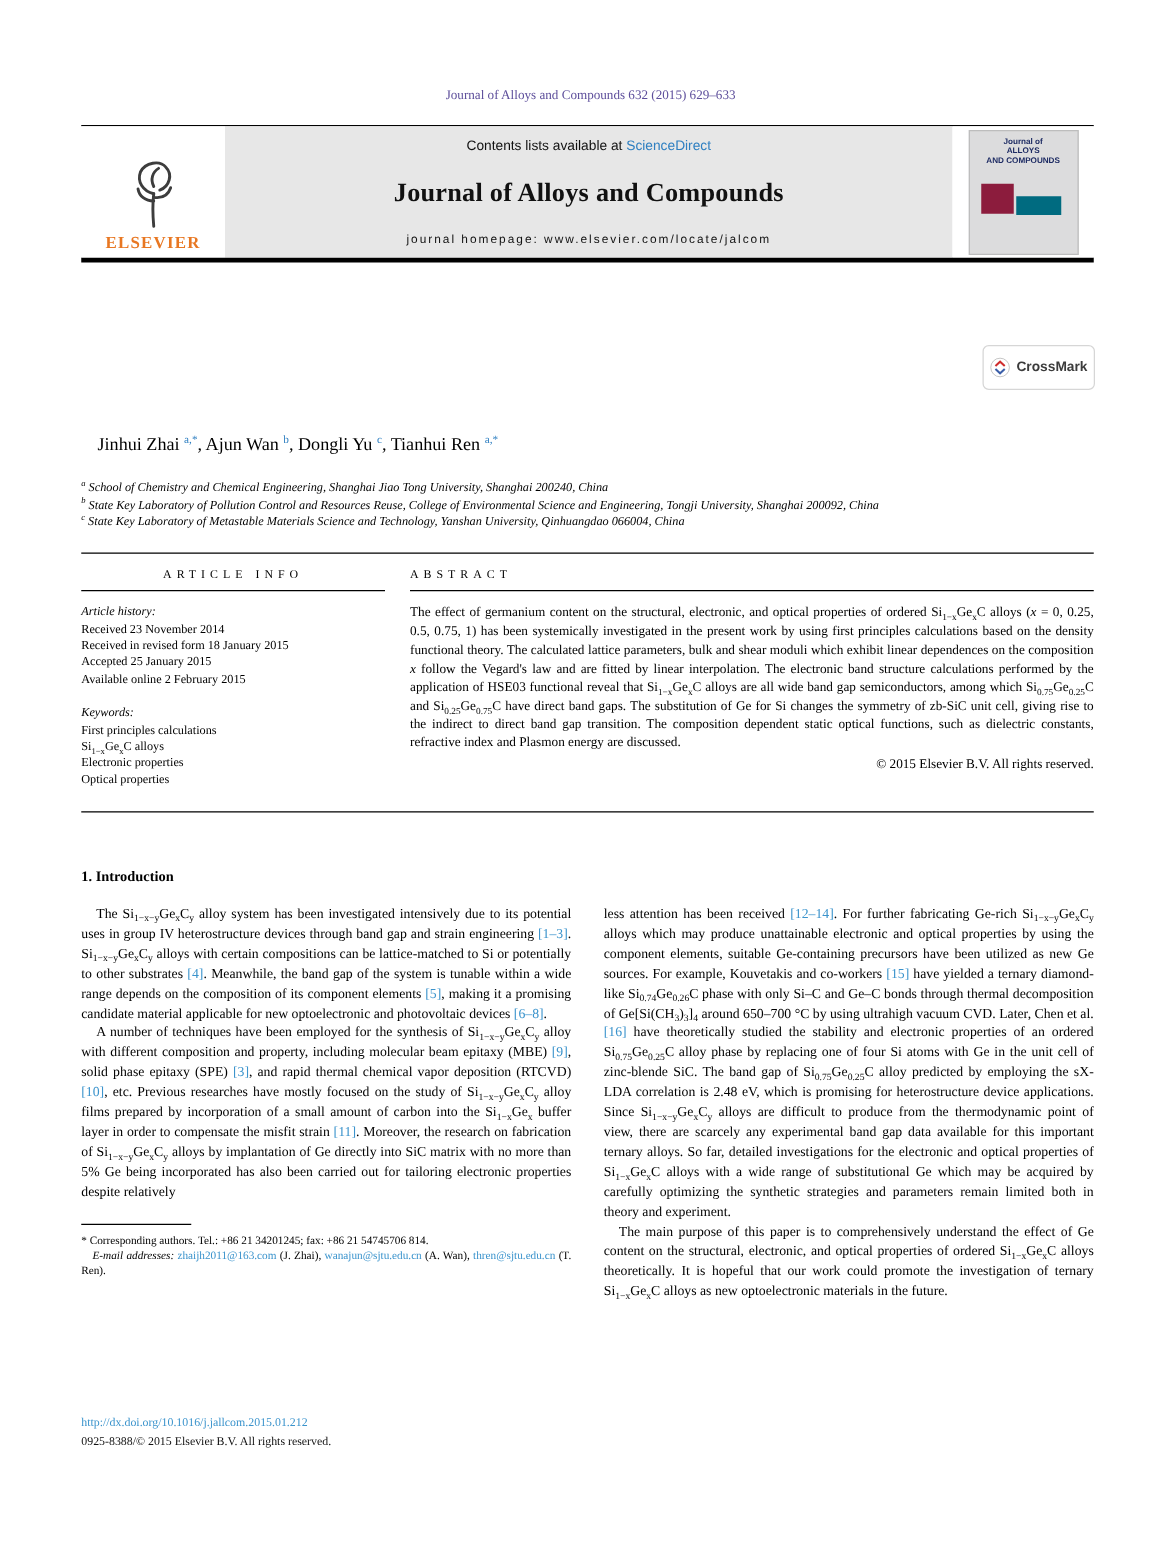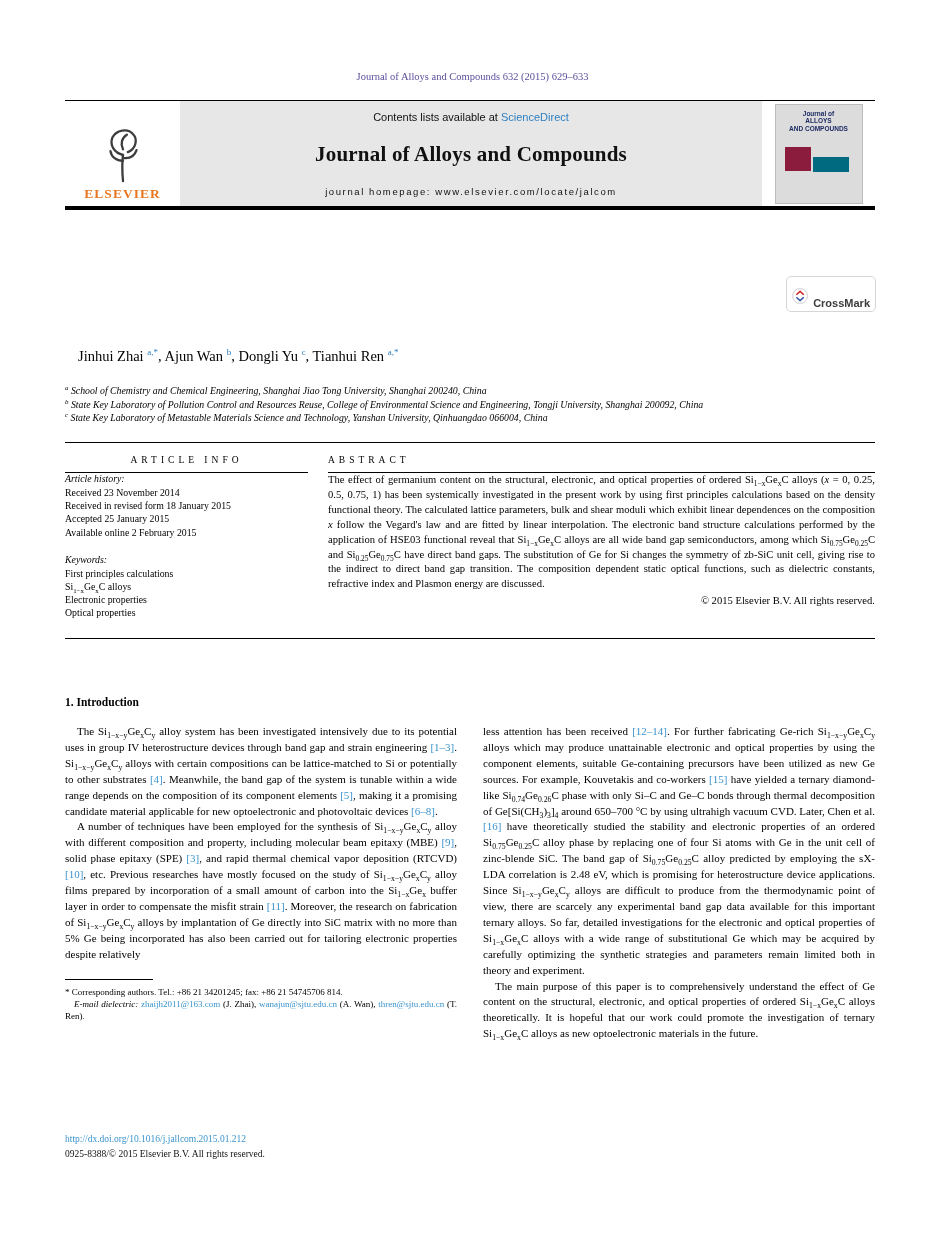--- a/index.html
+++ b/index.html
@@ -31,40 +31,40 @@
     color:#1d2b63;font-weight:bold;}
   .cover-blocks{position:absolute;top:42px;left:9px;display:flex;}
   .block-maroon{width:26px;height:24px;background:#8c1c3d;}
   .block-teal{width:36px;height:15px;background:#006b80;margin-top:10px;margin-left:2px;}
 
   
   .article-title{position:absolute;top:266px;left:65px;width:695px;margin:0;
     font-size:20px;line-height:28px;font-weight:normal;}
   .article-title sub{font-size:68%;line-height:0;}
   .crossmark{position:absolute;top:276px;left:786px;width:90px;height:36px;background:#fff;
-    border:1px solid #d6d6d6;border-radius:5px;display:flex;align-items:flex-end;gap:5px;
+    border:1px solid #d6d6d6;border-radius:5px;display:flex;align-items:center;gap:5px;
     padding:2px 5px;box-sizing:border-box;cursor:pointer;}
   .crossmark-label{font-size:11px;font-weight:bold;color:#3c3c3c;
     font-family:"Liberation Sans","DejaVu Sans",sans-serif;}
 
   
   .authors{position:absolute;top:348px;left:78px;font-size:14.5px;}
   .authors sup{font-size:62%;line-height:0;color:#2e7fc1;}
   .affiliations{position:absolute;top:384px;left:65px;width:810px;font-style:italic;
     font-size:9.8px;line-height:13.5px;}
   .affiliations sup{font-size:70%;line-height:0;}
 
   
   .info-abstract{position:absolute;top:442px;left:65px;width:810px;box-sizing:border-box;
     border-top:1.2px solid #000;border-bottom:1.2px solid #000;display:flex;gap:20px;
     padding:12px 0 18px;}
   .info-col{width:243px;flex:none;}
   .abs-col{flex:1;}
   .col-heading{font-size:9.5px;letter-spacing:4px;text-transform:uppercase;
-    border-bottom:1px solid #000;padding-bottom:7px;}
+    border-bottom:1px solid #000;padding-bottom:7px;margin-bottom:11px;}
   .info-col .col-heading{text-align:center;}
   .info-label{font-style:italic;font-size:9.8px;margin:0 0 2px 0;}
   .info-label.kw{margin-top:15px;}
   .info-item{font-size:9.8px;line-height:13.2px;}
   .info-item sub{font-size:70%;line-height:0;}
   .abs-text{margin:0;font-size:10.6px;line-height:14.9px;text-align:justify;}
   .abs-text sub{font-size:70%;line-height:0;}
   .abs-copyright{font-size:10.6px;text-align:right;margin-top:3px;}
 
   
@@ -169,21 +169,21 @@
   </section>
 
   <h2 class="section-heading">1. Introduction</h2>
 
   <div class="columns">
     <div class="col">
       <p class="indent">The Si<sub>1−x−y</sub>Ge<sub>x</sub>C<sub>y</sub> alloy system has been investigated intensively due to its potential uses in group IV heterostructure devices through band gap and strain engineering <a>[1–3]</a>. Si<sub>1−x−y</sub>Ge<sub>x</sub>C<sub>y</sub> alloys with certain compositions can be lattice-matched to Si or potentially to other substrates <a>[4]</a>. Meanwhile, the band gap of the system is tunable within a wide range depends on the composition of its component elements <a>[5]</a>, making it a promising candidate material applicable for new optoelectronic and photovoltaic devices <a>[6–8]</a>.</p>
       <p class="indent">A number of techniques have been employed for the synthesis of Si<sub>1−x−y</sub>Ge<sub>x</sub>C<sub>y</sub> alloy with different composition and property, including molecular beam epitaxy (MBE) <a>[9]</a>, solid phase epitaxy (SPE) <a>[3]</a>, and rapid thermal chemical vapor deposition (RTCVD) <a>[10]</a>, etc. Previous researches have mostly focused on the study of Si<sub>1−x−y</sub>Ge<sub>x</sub>C<sub>y</sub> alloy films prepared by incorporation of a small amount of carbon into the Si<sub>1−x</sub>Ge<sub>x</sub> buffer layer in order to compensate the misfit strain <a>[11]</a>. Moreover, the research on fabrication of Si<sub>1−x−y</sub>Ge<sub>x</sub>C<sub>y</sub> alloys by implantation of Ge directly into SiC matrix with no more than 5% Ge being incorporated has also been carried out for tailoring electronic properties despite relatively</p>
       <div class="foot-rule"></div>
       <p class="foot">* Corresponding authors. Tel.: +86 21 34201245; fax: +86 21 54745706 814.</p>
-      <p class="foot foot-emails"><i>E-mail dielectric:</i> <a>zhaijh2011@163.com</a> (J. Zhai), <a>wanajun@sjtu.edu.cn</a> (A. Wan), <a>thren@sjtu.edu.cn</a> (T. Ren).</p>
+      <p class="foot foot-emails"><i>E-mail addresses:</i> <a>zhaijh2011@163.com</a> (J. Zhai), <a>wanajun@sjtu.edu.cn</a> (A. Wan), <a>thren@sjtu.edu.cn</a> (T. Ren).</p>
     </div>
     <div class="col">
       <p>less attention has been received <a>[12–14]</a>. For further fabricating Ge-rich Si<sub>1−x−y</sub>Ge<sub>x</sub>C<sub>y</sub> alloys which may produce unattainable electronic and optical properties by using the component elements, suitable Ge-containing precursors have been utilized as new Ge sources. For example, Kouvetakis and co-workers <a>[15]</a> have yielded a ternary diamond-like Si<sub>0.74</sub>Ge<sub>0.26</sub>C phase with only Si–C and Ge–C bonds through thermal decomposition of Ge[Si(CH<sub>3</sub>)<sub>3</sub>]<sub>4</sub> around 650–700 °C by using ultrahigh vacuum CVD. Later, Chen et al. <a>[16]</a> have theoretically studied the stability and electronic properties of an ordered Si<sub>0.75</sub>Ge<sub>0.25</sub>C alloy phase by replacing one of four Si atoms with Ge in the unit cell of zinc-blende SiC. The band gap of Si<sub>0.75</sub>Ge<sub>0.25</sub>C alloy predicted by employing the sX-LDA correlation is 2.48 eV, which is promising for heterostructure device applications. Since Si<sub>1−x−y</sub>Ge<sub>x</sub>C<sub>y</sub> alloys are difficult to produce from the thermodynamic point of view, there are scarcely any experimental band gap data available for this important ternary alloys. So far, detailed investigations for the electronic and optical properties of Si<sub>1−x</sub>Ge<sub>x</sub>C alloys with a wide range of substitutional Ge which may be acquired by carefully optimizing the synthetic strategies and parameters remain limited both in theory and experiment.</p>
       <p class="indent">The main purpose of this paper is to comprehensively understand the effect of Ge content on the structural, electronic, and optical properties of ordered Si<sub>1−x</sub>Ge<sub>x</sub>C alloys theoretically. It is hopeful that our work could promote the investigation of ternary Si<sub>1−x</sub>Ge<sub>x</sub>C alloys as new optoelectronic materials in the future.</p>
     </div>
   </div>
 
   <a class="doi-line">http://dx.doi.org/10.1016/j.jallcom.2015.01.212</a>
   <div class="issn-line">0925-8388/© 2015 Elsevier B.V. All rights reserved.</div>
 

